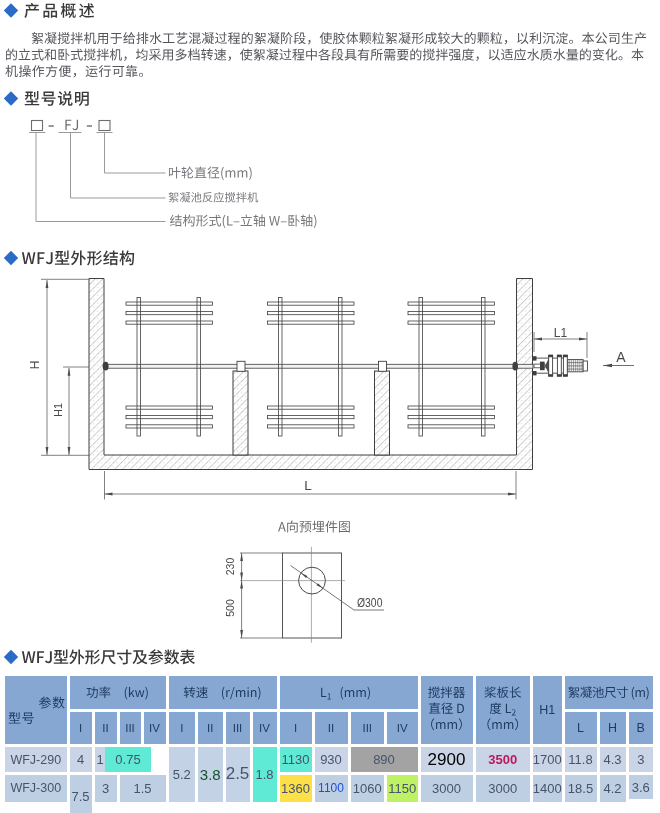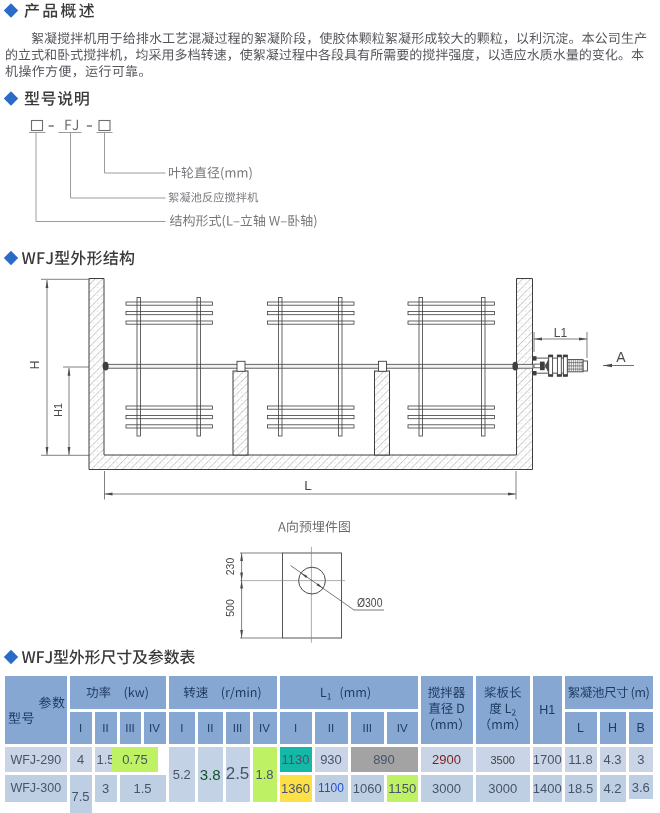--- a/index.html
+++ b/index.html
@@ -66,45 +66,45 @@
     </div>
     <div style="position:absolute;left:5px;top:775px;width:61.5px;height:26.5px;background:#BFCFE3">
       <div style="position:absolute;inset:0;display:flex;align-items:center;justify-content:center;font-size:12.5px;color:#47536B;font-weight:normal">WFJ-300</div>
     </div>
     <div style="position:absolute;left:69.5px;top:747px;width:22.0px;height:25px;background:#C9D5E7">
       <div style="position:absolute;inset:0;display:flex;align-items:center;justify-content:center;font-size:13px;color:#47536B;font-weight:normal">4</div>
     </div>
     <div style="position:absolute;left:94.5px;top:747px;width:22.0px;height:25px;background:#C9D5E7">
       <div style="position:absolute;inset:0;display:flex;align-items:center;justify-content:center;font-size:13px;color:#47536B;font-weight:normal">1.5</div>
     </div>
-    <div style="position:absolute;left:112px;top:747px;width:46.0px;height:25px;background:#bef264">
+    <div style="position:absolute;left:105px;top:747px;width:46.0px;height:25px;background:#5eead4">
       <div style="position:absolute;inset:0;display:flex;align-items:center;justify-content:center;font-size:13px;color:#47536B;font-weight:normal">0.75</div>
     </div>
     <div style="position:absolute;left:69.5px;top:775px;width:22.0px;height:43px;background:#BFCFE3">
       <div style="position:absolute;inset:0;display:flex;align-items:center;justify-content:center;font-size:13px;color:#47536B;font-weight:normal">7.5</div>
     </div>
     <div style="position:absolute;left:94.5px;top:775px;width:22.0px;height:26.5px;background:#BFCFE3">
       <div style="position:absolute;inset:0;display:flex;align-items:center;justify-content:center;font-size:13px;color:#47536B;font-weight:normal">3</div>
     </div>
     <div style="position:absolute;left:119.5px;top:775px;width:46.0px;height:26.5px;background:#BFCFE3">
       <div style="position:absolute;inset:0;display:flex;align-items:center;justify-content:center;font-size:13px;color:#47536B;font-weight:normal">1.5</div>
     </div>
     <div style="position:absolute;left:168.5px;top:747px;width:26.5px;height:54.5px;background:#C4D2E5">
       <div style="position:absolute;inset:0;display:flex;align-items:center;justify-content:center;font-size:13px;color:#47536B;font-weight:normal">5.2</div>
     </div>
     <div style="position:absolute;left:198px;top:747px;width:24.5px;height:54.5px;background:#C4D2E5">
       <div style="position:absolute;inset:0;display:flex;align-items:center;justify-content:center;font-size:15px;color:#14532d;font-weight:normal">3.8</div>
     </div>
     <div style="position:absolute;left:225.5px;top:747px;width:24.0px;height:54.5px;background:#C4D2E5">
       <div style="position:absolute;inset:0;display:flex;align-items:center;justify-content:center;font-size:17px;color:#47536B;font-weight:normal">2.5</div>
     </div>
-    <div style="position:absolute;left:252.5px;top:747px;width:24.0px;height:54.5px;background:#bef264">
+    <div style="position:absolute;left:252.5px;top:747px;width:24.0px;height:54.5px;background:#5eead4">
       <div style="position:absolute;inset:0;display:flex;align-items:center;justify-content:center;font-size:13px;color:#47536B;font-weight:normal">1.8</div>
     </div>
-    <div style="position:absolute;left:279.5px;top:747px;width:32.0px;height:25px;background:#14b8a6">
+    <div style="position:absolute;left:279.5px;top:747px;width:32.0px;height:25px;background:#5eead4">
       <div style="position:absolute;inset:0;display:flex;align-items:center;justify-content:center;font-size:13px;color:#47536B;font-weight:normal">1130</div>
     </div>
     <div style="position:absolute;left:314.5px;top:747px;width:33.0px;height:25px;background:#C9D5E7">
       <div style="position:absolute;inset:0;display:flex;align-items:center;justify-content:center;font-size:13px;color:#47536B;font-weight:normal">930</div>
     </div>
     <div style="position:absolute;left:350.5px;top:747px;width:67.0px;height:25px;background:#a3a3a3">
       <div style="position:absolute;inset:0;display:flex;align-items:center;justify-content:center;font-size:13px;color:#47536B;font-weight:normal">890</div>
     </div>
     <div style="position:absolute;left:279.5px;top:775px;width:32.0px;height:26.5px;background:#fde047">
       <div style="position:absolute;inset:0;display:flex;align-items:center;justify-content:center;font-size:13px;color:#47536B;font-weight:normal">1360</div>
@@ -112,27 +112,27 @@
     <div style="position:absolute;left:314.5px;top:775px;width:33.0px;height:26.5px;background:#BFCFE3">
       <div style="position:absolute;inset:0;display:flex;align-items:center;justify-content:center;font-size:12px;color:#1d4ed8;font-weight:normal">1100</div>
     </div>
     <div style="position:absolute;left:350.5px;top:775px;width:33.5px;height:26.5px;background:#BFCFE3">
       <div style="position:absolute;inset:0;display:flex;align-items:center;justify-content:center;font-size:13px;color:#47536B;font-weight:normal">1060</div>
     </div>
     <div style="position:absolute;left:387px;top:775px;width:30.5px;height:26.5px;background:#bef264">
       <div style="position:absolute;inset:0;display:flex;align-items:center;justify-content:center;font-size:13px;color:#47536B;font-weight:normal">1150</div>
     </div>
     <div style="position:absolute;left:420.5px;top:747px;width:52.0px;height:25px;background:#C9D5E7">
-      <div style="position:absolute;inset:0;display:flex;align-items:center;justify-content:center;font-size:13px;color:#7f1d1d;font-weight:normal">2900</div>
+      <div style="position:absolute;inset:0;display:flex;align-items:center;justify-content:center;font-size:17px;color:#000000;font-weight:normal">2900</div>
     </div>
     <div style="position:absolute;left:420.5px;top:775px;width:52.0px;height:26.5px;background:#BFCFE3">
       <div style="position:absolute;inset:0;display:flex;align-items:center;justify-content:center;font-size:13px;color:#47536B;font-weight:normal">3000</div>
     </div>
     <div style="position:absolute;left:475.5px;top:747px;width:54.5px;height:25px;background:#C9D5E7">
-      <div style="position:absolute;inset:0;display:flex;align-items:center;justify-content:center;font-size:11px;color:#404040;font-weight:normal">3500</div>
+      <div style="position:absolute;inset:0;display:flex;align-items:center;justify-content:center;font-size:13px;color:#be185d;font-weight:bold">3500</div>
     </div>
     <div style="position:absolute;left:475.5px;top:775px;width:54.5px;height:26.5px;background:#BFCFE3">
       <div style="position:absolute;inset:0;display:flex;align-items:center;justify-content:center;font-size:13px;color:#47536B;font-weight:normal">3000</div>
     </div>
     <div style="position:absolute;left:533px;top:747px;width:28.5px;height:25px;background:#C9D5E7">
       <div style="position:absolute;inset:0;display:flex;align-items:center;justify-content:center;font-size:13px;color:#47536B;font-weight:normal">1700</div>
     </div>
     <div style="position:absolute;left:533px;top:775px;width:28.5px;height:26.5px;background:#BFCFE3">
       <div style="position:absolute;inset:0;display:flex;align-items:center;justify-content:center;font-size:13px;color:#47536B;font-weight:normal">1400</div>
     </div>

